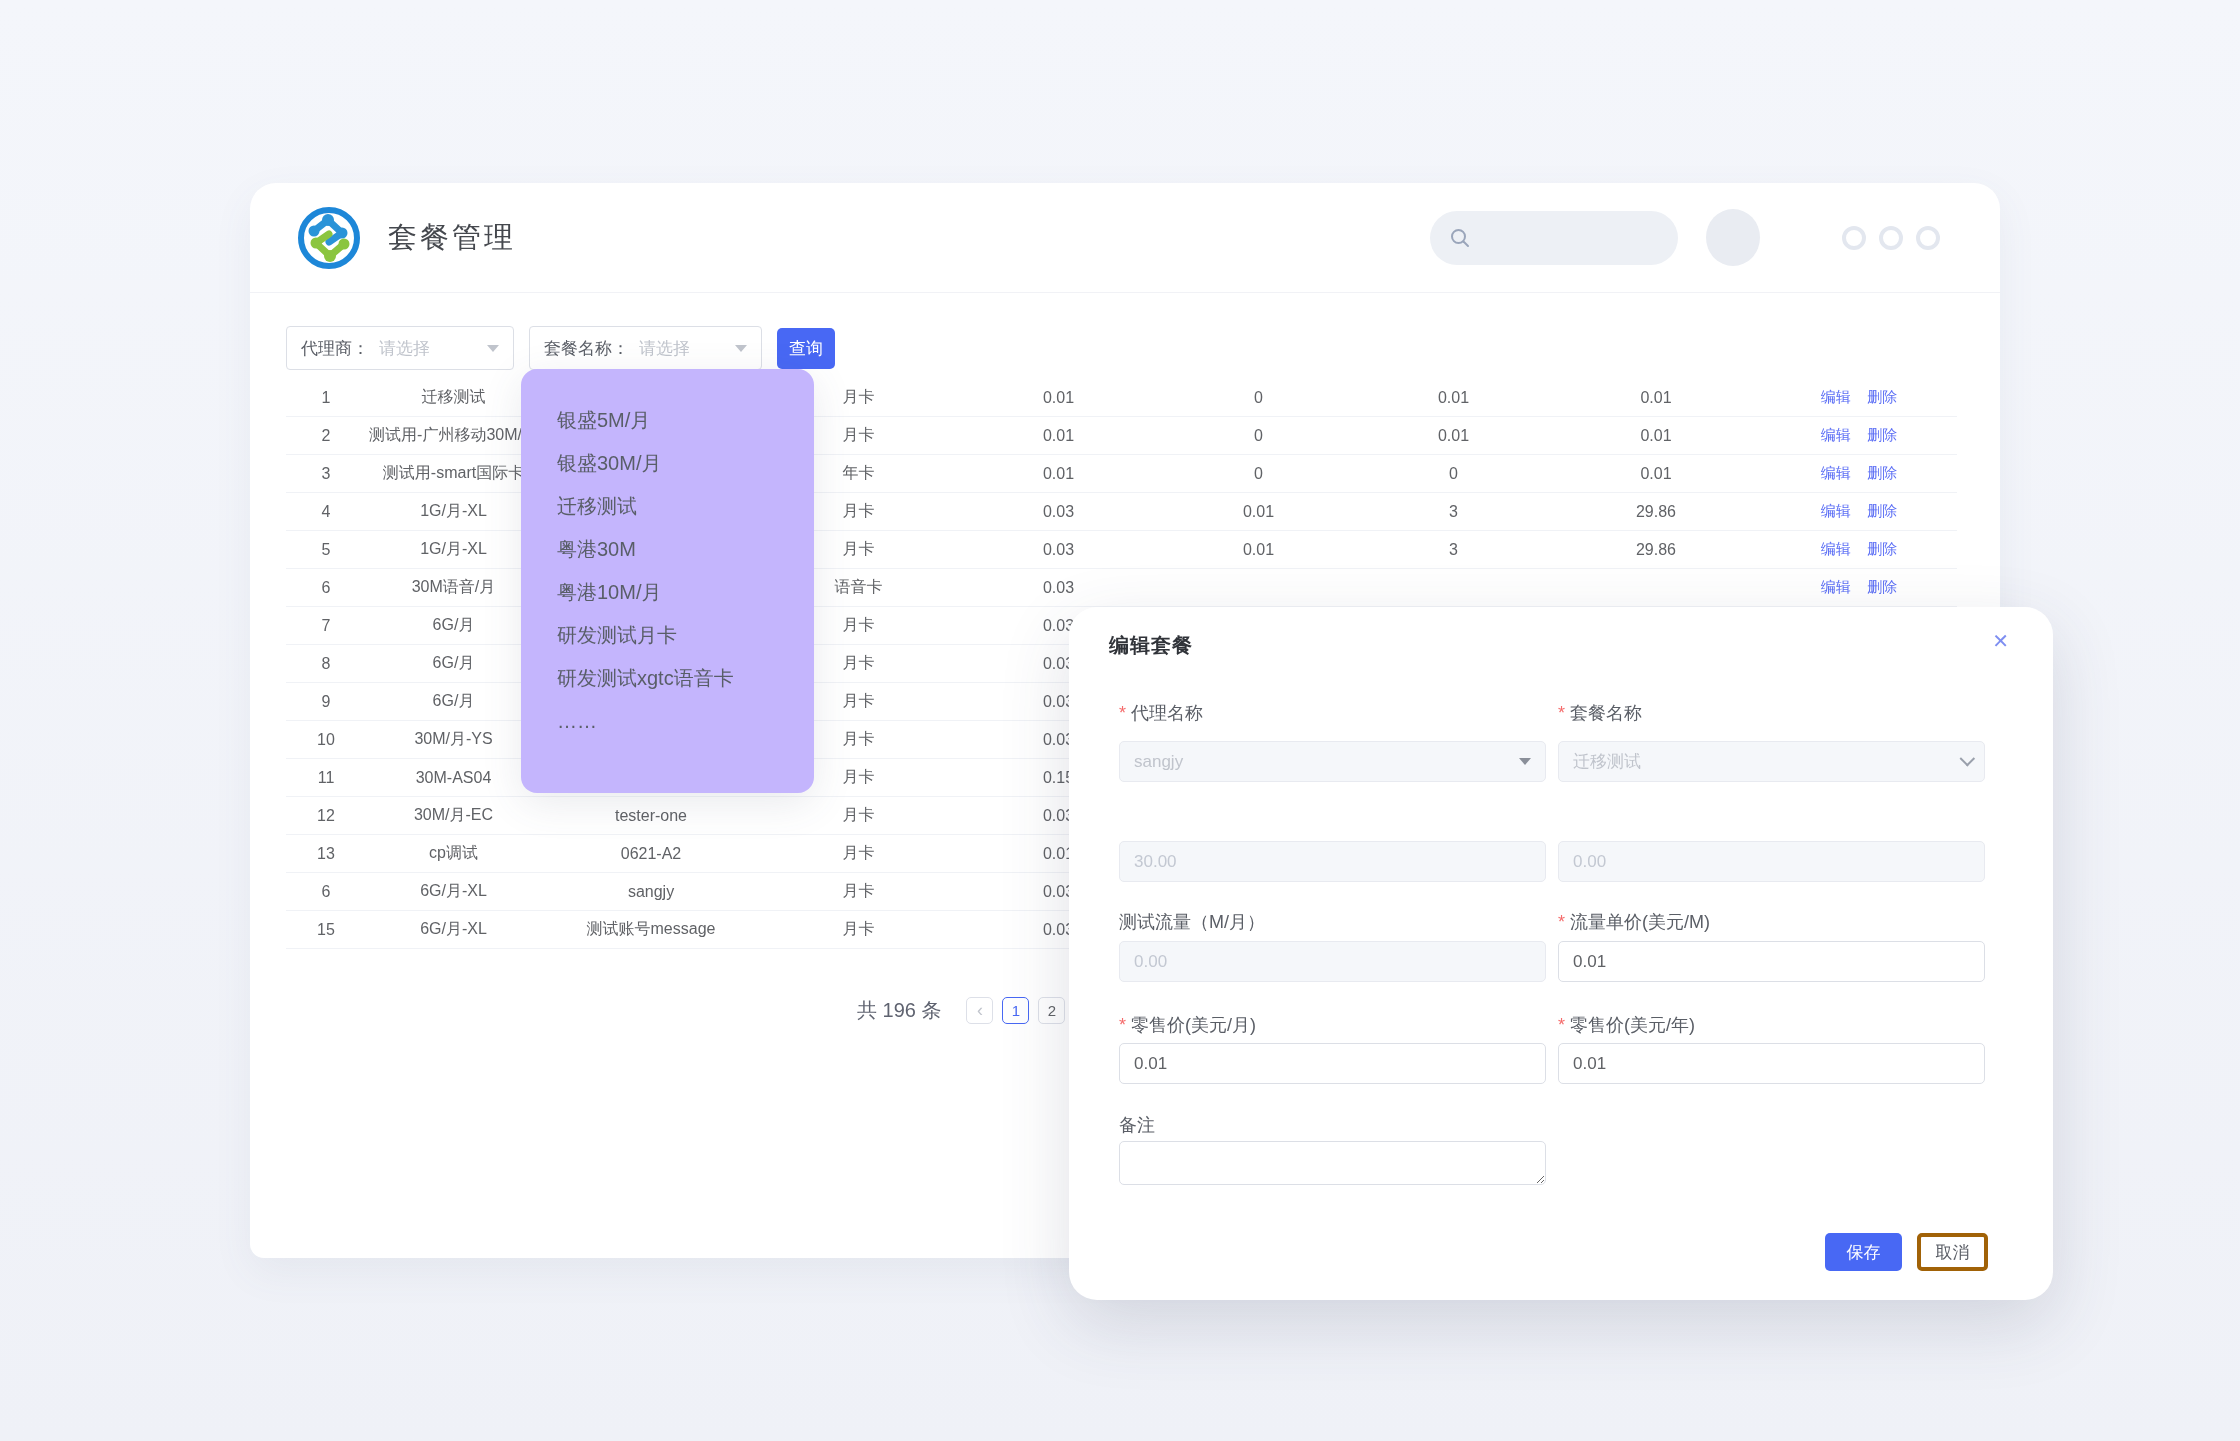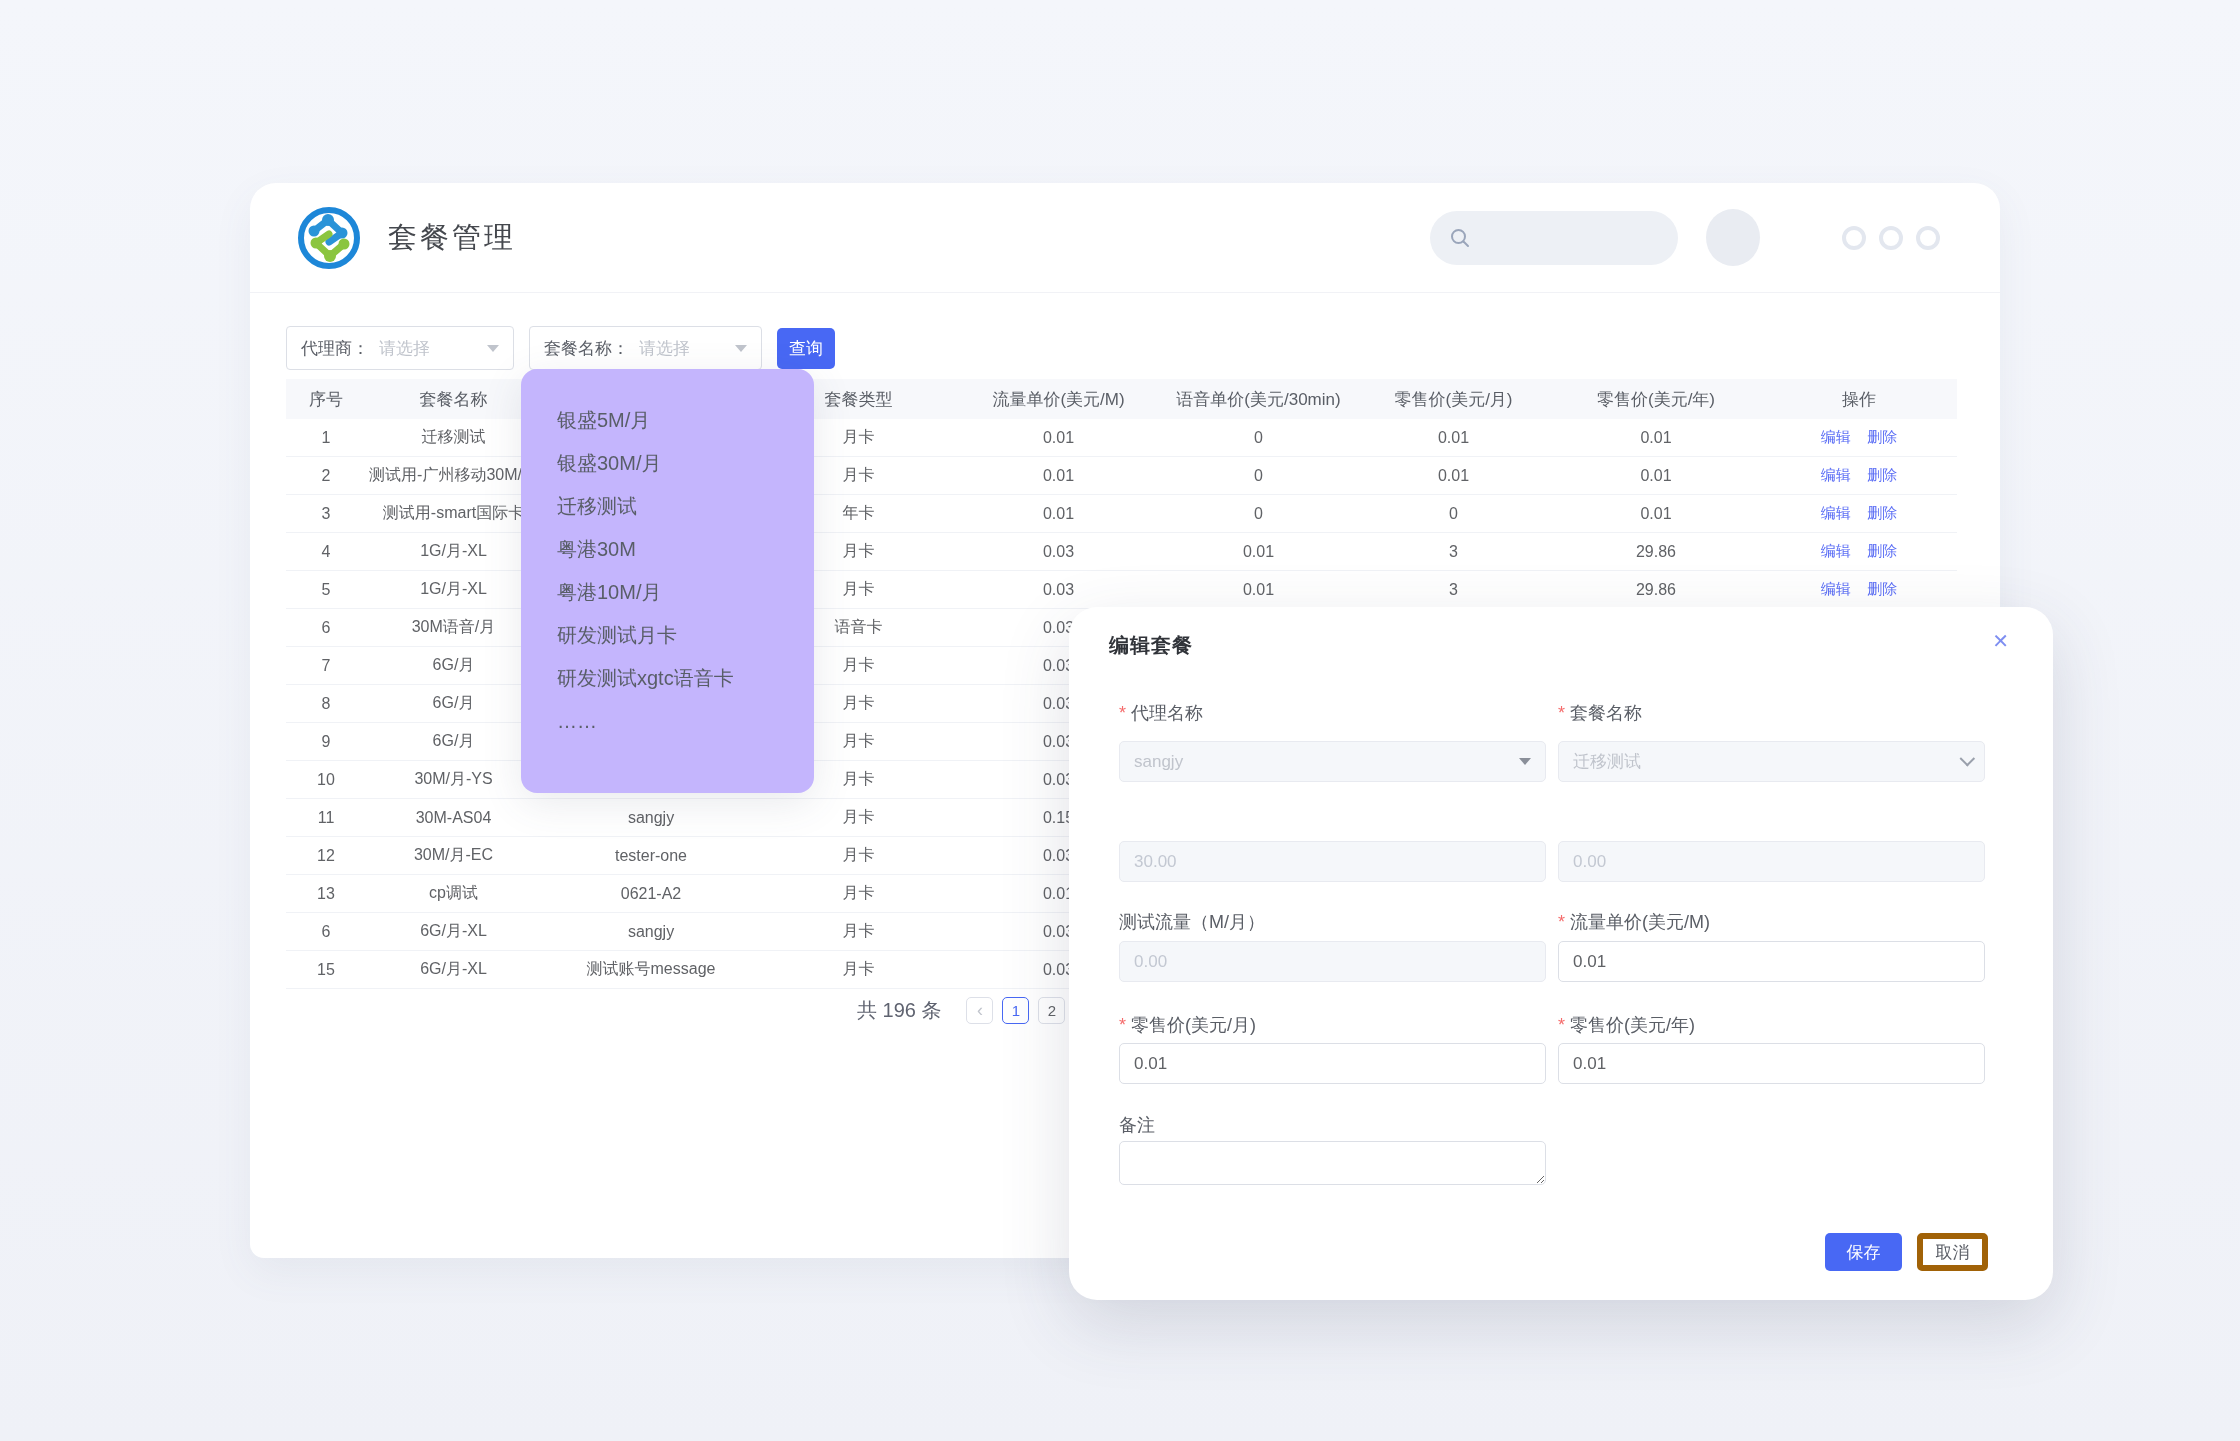--- a/index.html
+++ b/index.html
@@ -102,21 +102,21 @@
   .fbox.gray input { color:#c3c8d2; }
   .fbox .grow { flex:1; }
   .tri-down { width:0; height:0; border-left:6px solid transparent; border-right:6px solid transparent; border-top:7px solid #8a8f99; }
   .chev-down { width:11px; height:11px; border-right:2px solid #9aa0ac; border-bottom:2px solid #9aa0ac; transform:rotate(45deg) translateY(-4px); }
   .remark-area {
     width:427px; height:44px; border:1px solid #dcdfe6; border-radius:5px; resize:both;
     font-family:inherit; font-size:17px; color:#606266; padding:6px 10px; outline:none;
   }
   .modal-btn { position:absolute; height:38px; border-radius:5px; font-size:17px; cursor:pointer; font-family:inherit; }
   .btn-save { left:756px; top:626px; width:77px; background:#4868f4; border:none; color:#fff; }
-  .btn-cancel { left:848px; top:626px; width:71px; background:#fff; border:6px solid #a16207; color:#5a5e66; }
+  .btn-cancel { left:848px; top:626px; width:71px; background:#fff; border:4px solid #a16207; color:#5a5e66; }
 </style>
 </head>
 <body>
 
 <div class="card">
 
   <div class="card-header">
     <svg class="logo" viewBox="0 0 66 66">
       <circle cx="33" cy="33" r="28" fill="none" stroke="#1d87d8" stroke-width="6"></circle>
       <path d="M18 26 L32 15 L46 28 L33 37" fill="none" stroke="#2a93d8" stroke-width="7" stroke-linecap="round" stroke-linejoin="round"></path>
@@ -153,32 +153,20 @@
     </div>
     <div class="filter-select fs-pkg">
       <span class="fs-label">套餐名称：</span>
       <span class="fs-placeholder">请选择</span>
       <span class="caret-down"></span>
     </div>
     <button class="query-btn">查询</button>
   </div>
 
   <div class="table">
-    <div class="thead">
-
-    <div class="th">序号</div>
-        <div class="th">套餐名称</div>
-        <div class="th">代理商名称</div>
-        <div class="th">套餐类型</div>
-        <div class="th">流量单价(美元/M)</div>
-        <div class="th">语音单价(美元/30min)</div>
-        <div class="th">零售价(美元/月)</div>
-        <div class="th">零售价(美元/年)</div>
-        <div class="th">操作</div>
-      </div>
     <div class="tbody">
 
         <div class="tr">
           <div class="td c0">1</div>
           <div class="td c1">迁移测试</div>
           <div class="td c2"></div>
           <div class="td c3">月卡</div>
           <div class="td c4">0.01</div>
           <div class="td c5">0</div>
           <div class="td c6">0.01</div>

